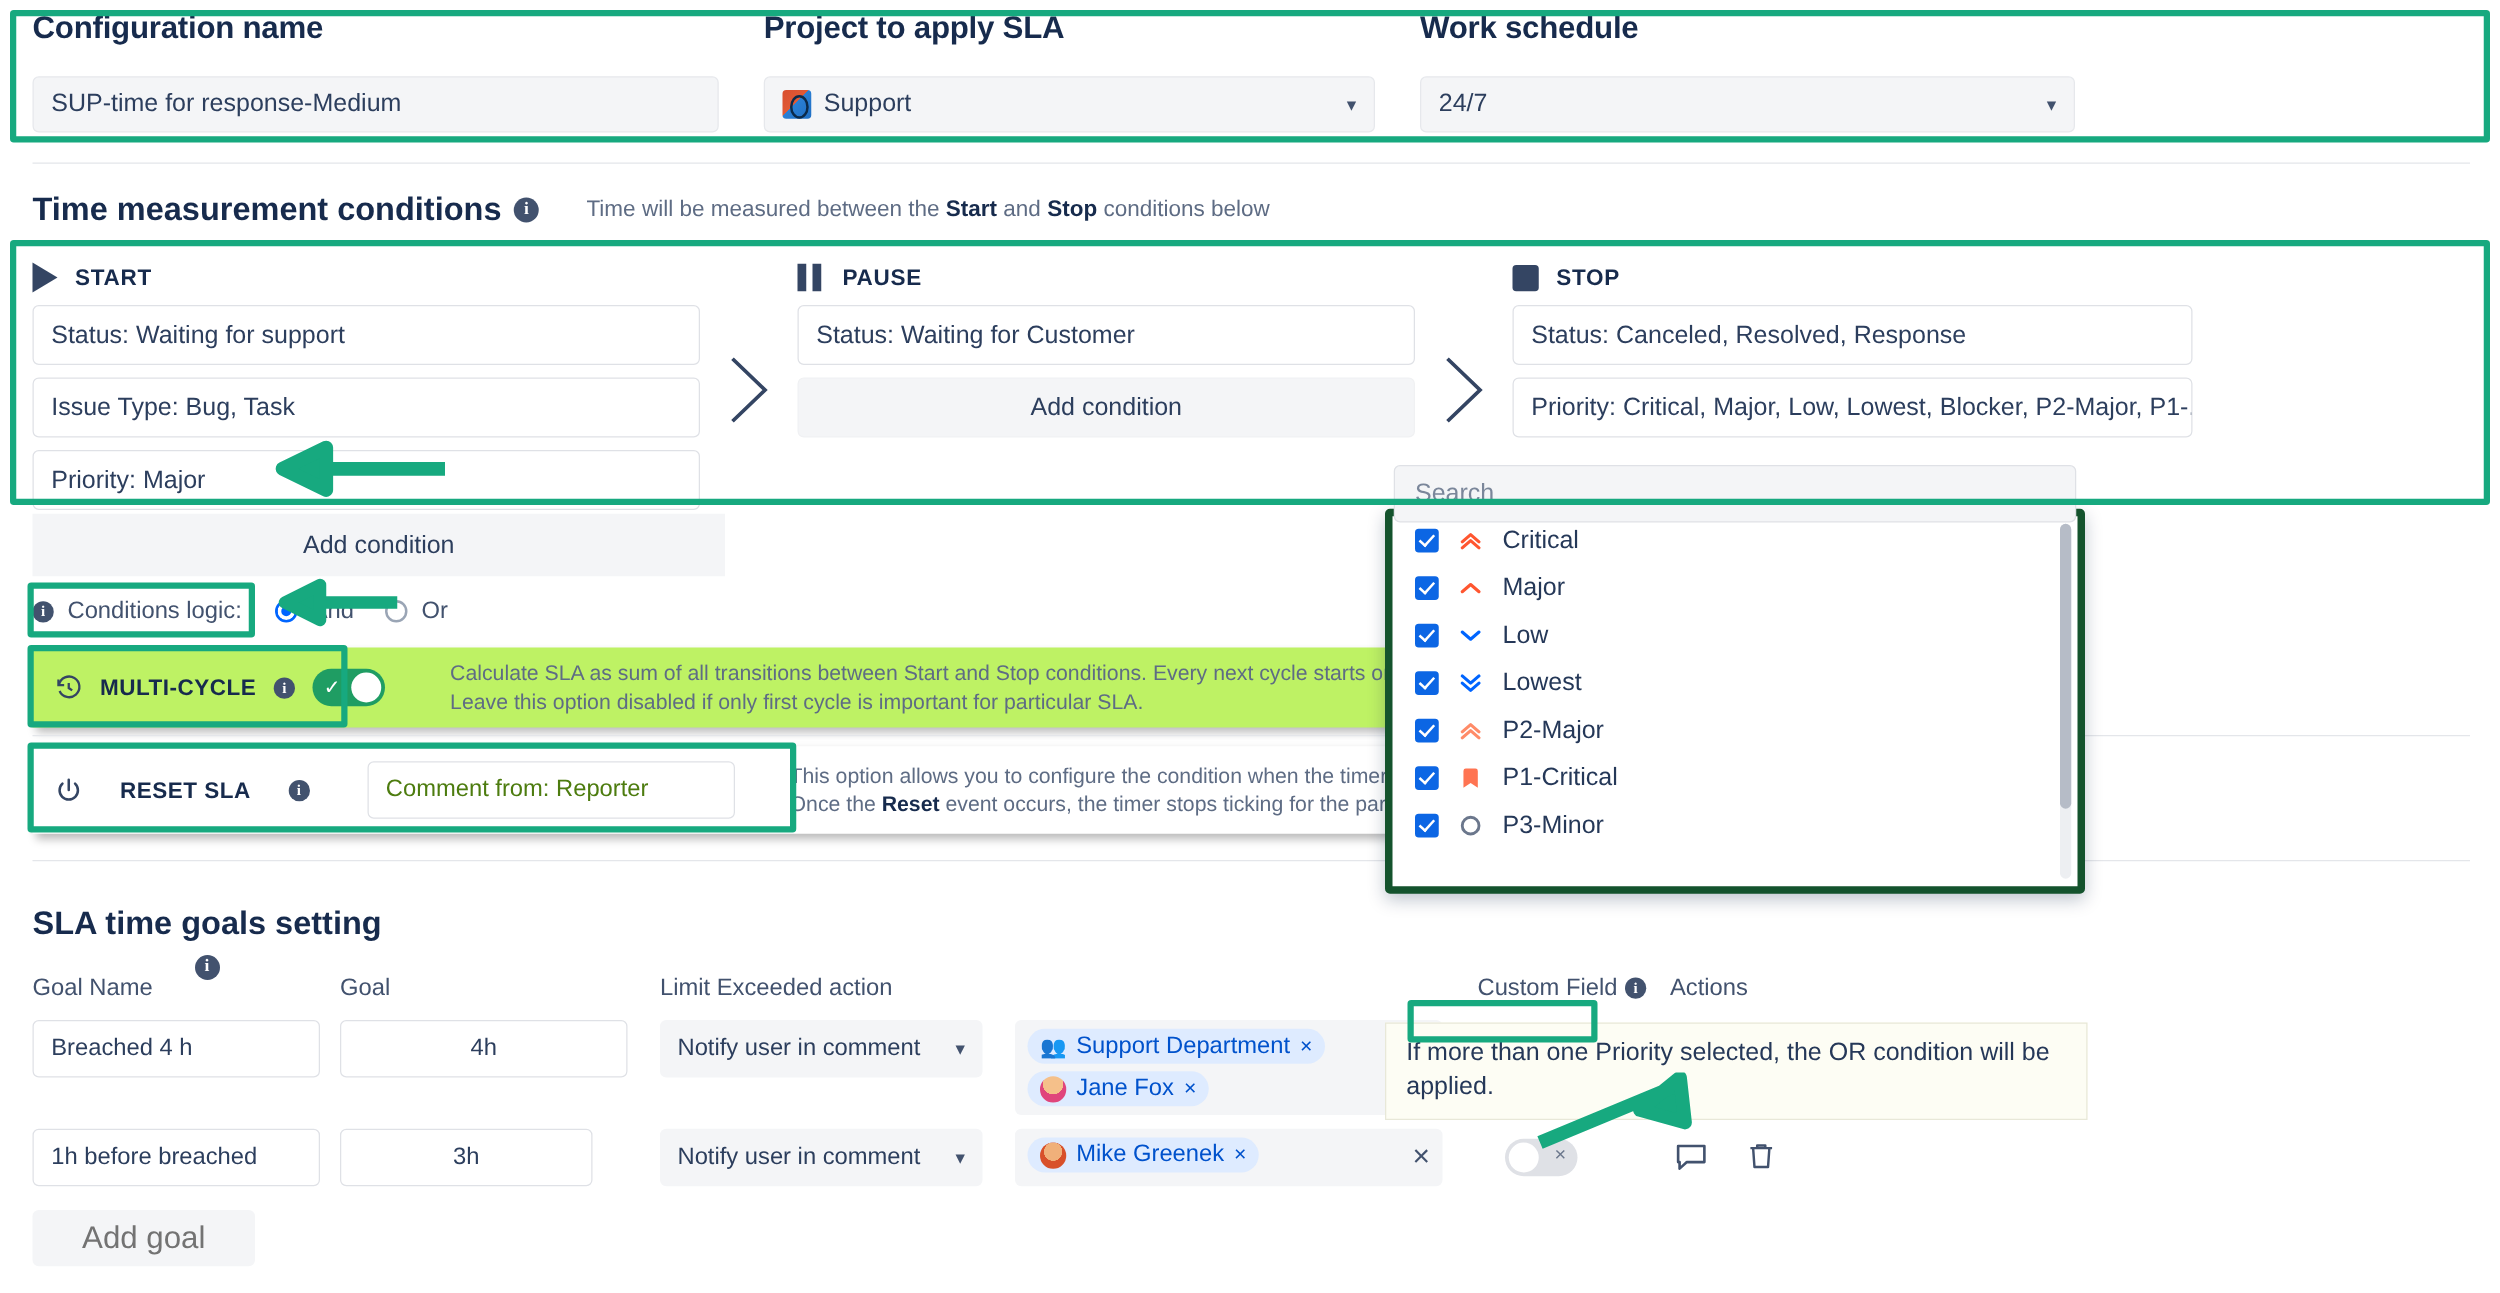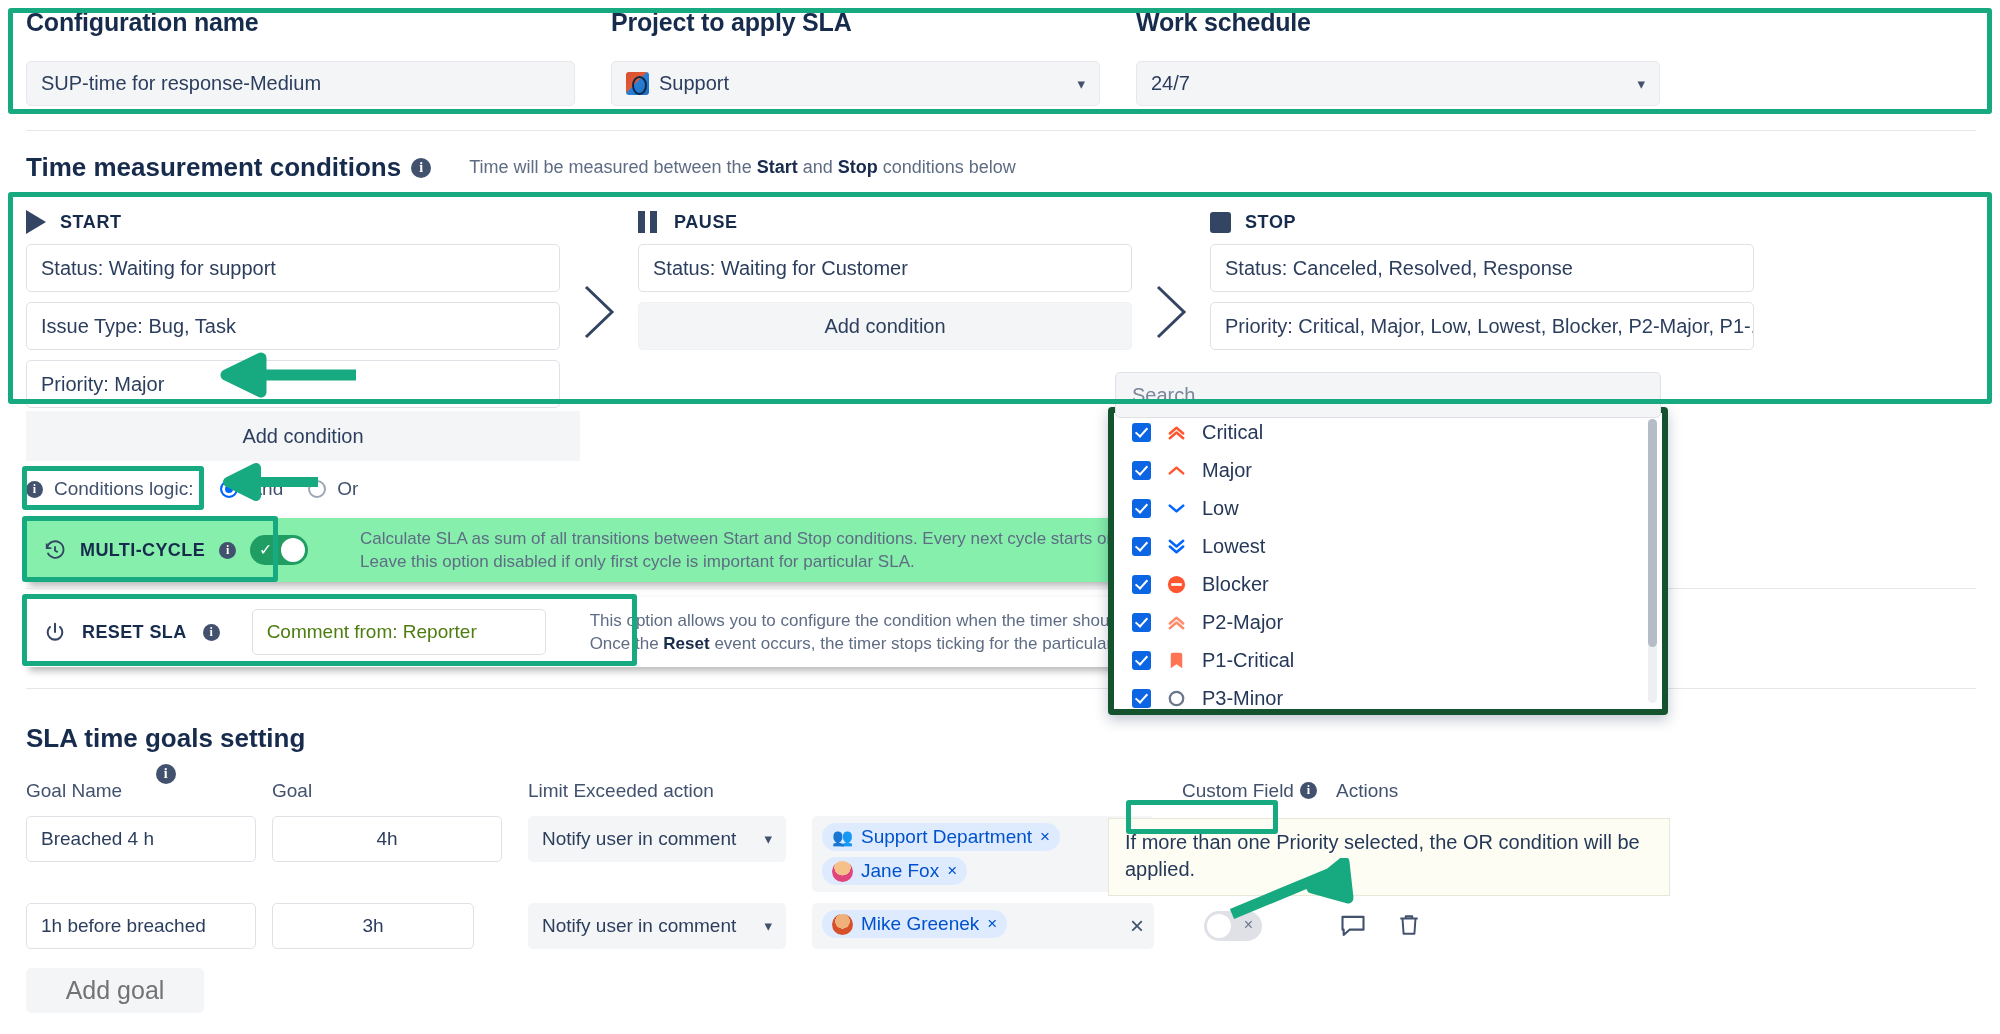--- a/index.html
+++ b/index.html
@@ -93,21 +93,21 @@
     position:absolute;left:26px;top:472px;height:34px;display:flex;align-items:center;gap:11px;
     font-size:19px;color:#42526e;
   }
   .radio{width:18px;height:18px;border-radius:50%;border:2px solid #0065ff;background:#fff;position:relative;}
   .radio.on{background:#0065ff;box-shadow:inset 0 0 0 3px #fff;}
   .radio.off{border-color:#9aa5b5;}
 
   
   .mcrow{
     position:absolute;left:26px;top:518px;width:1320px;height:64px;
-    background:#86efac;display:flex;align-items:center;
+    background:#bef264;display:flex;align-items:center;
   }
   .mcbox{display:flex;align-items:center;gap:14px;padding:0 18px;height:100%;}
   .mclabel{font-size:18px;font-weight:700;letter-spacing:.4px;color:#172b4d;}
   .toggle{
     width:58px;height:30px;border-radius:16px;background:#1f9d63;position:relative;
     display:flex;align-items:center;color:#fff;font-size:17px;
   }
   .toggle .knob{position:absolute;right:3px;top:3px;width:24px;height:24px;border-radius:50%;background:#fff;}
   .toggle .mark{position:absolute;left:9px;top:5px;font-size:16px;color:#fff;}
   .toggle.off{background:#dfe1e6;}
@@ -115,21 +115,21 @@
   .toggle.off .mark{left:auto;right:9px;color:#6b778c;}
   .mcdesc{margin-left:34px;font-size:17px;line-height:1.38;color:#5e6c84;}
 
   .hr{position:absolute;height:1px;background:#e4e6ea;}
 
   
   .resetrow{
     position:absolute;left:26px;top:597px;width:1320px;height:70px;background:#fff;
     display:flex;align-items:center;
   }
-  .rsbox{display:flex;align-items:center;gap:16px;padding:0 18px;height:100%;}
+  .rsbox{display:flex;align-items:center;gap:30px;padding:0 18px;height:100%;}
   .rsinput{
     width:294px;height:46px;background:#fff;border:1px solid #dfe1e6;border-radius:5px;
     display:flex;align-items:center;padding:0 14px;font-size:19px;color:#4d7c0f;margin-left:16px;
   }
   .rsdesc{margin-left:26px;font-size:17px;line-height:1.38;color:#5e6c84;}
   .rsdesc b{color:#172b4d;}
   .powerico{width:22px;height:22px;}
 
   
   .goalshdr{position:absolute;left:26px;top:723px;font-size:26px;font-weight:700;color:#172b4d;display:flex;align-items:center;gap:10px;flex-direction:column;}
@@ -452,30 +452,20 @@
             <polyline points="5,6 12,12 19,6" stroke="#0065ff" stroke-width="2.6" fill="none" stroke-linecap="round" stroke-linejoin="round"></polyline>
             <polyline points="5,12 12,18 19,12" stroke="#0065ff" stroke-width="2.6" fill="none" stroke-linecap="round" stroke-linejoin="round"></polyline>
           </svg>
         </span>
         <span>Lowest</span>
       </div>
       <div class="ddrow">
         <span class="cb"></span>
         <span class="pico">
           <svg width="23" height="23" viewBox="0 0 24 24">
-            <circle cx="12" cy="12" r="9" fill="#ff5630"></circle>
-            <rect x="6.5" y="10.6" width="11" height="2.8" fill="#fff"></rect>
-          </svg>
-        </span>
-        <span>Blocker</span>
-      </div>
-      <div class="ddrow">
-        <span class="cb"></span>
-        <span class="pico">
-          <svg width="23" height="23" viewBox="0 0 24 24">
             <polyline points="5,13 12,7 19,13" stroke="#ff8b68" stroke-width="2.6" fill="none" stroke-linecap="round" stroke-linejoin="round"></polyline>
             <polyline points="5,18 12,12 19,18" stroke="#ff8b68" stroke-width="2.6" fill="none" stroke-linecap="round" stroke-linejoin="round"></polyline>
           </svg>
         </span>
         <span>P2-Major</span>
       </div>
       <div class="ddrow">
         <span class="cb"></span>
         <span class="pico">
           <svg width="23" height="23" viewBox="0 0 24 24">

